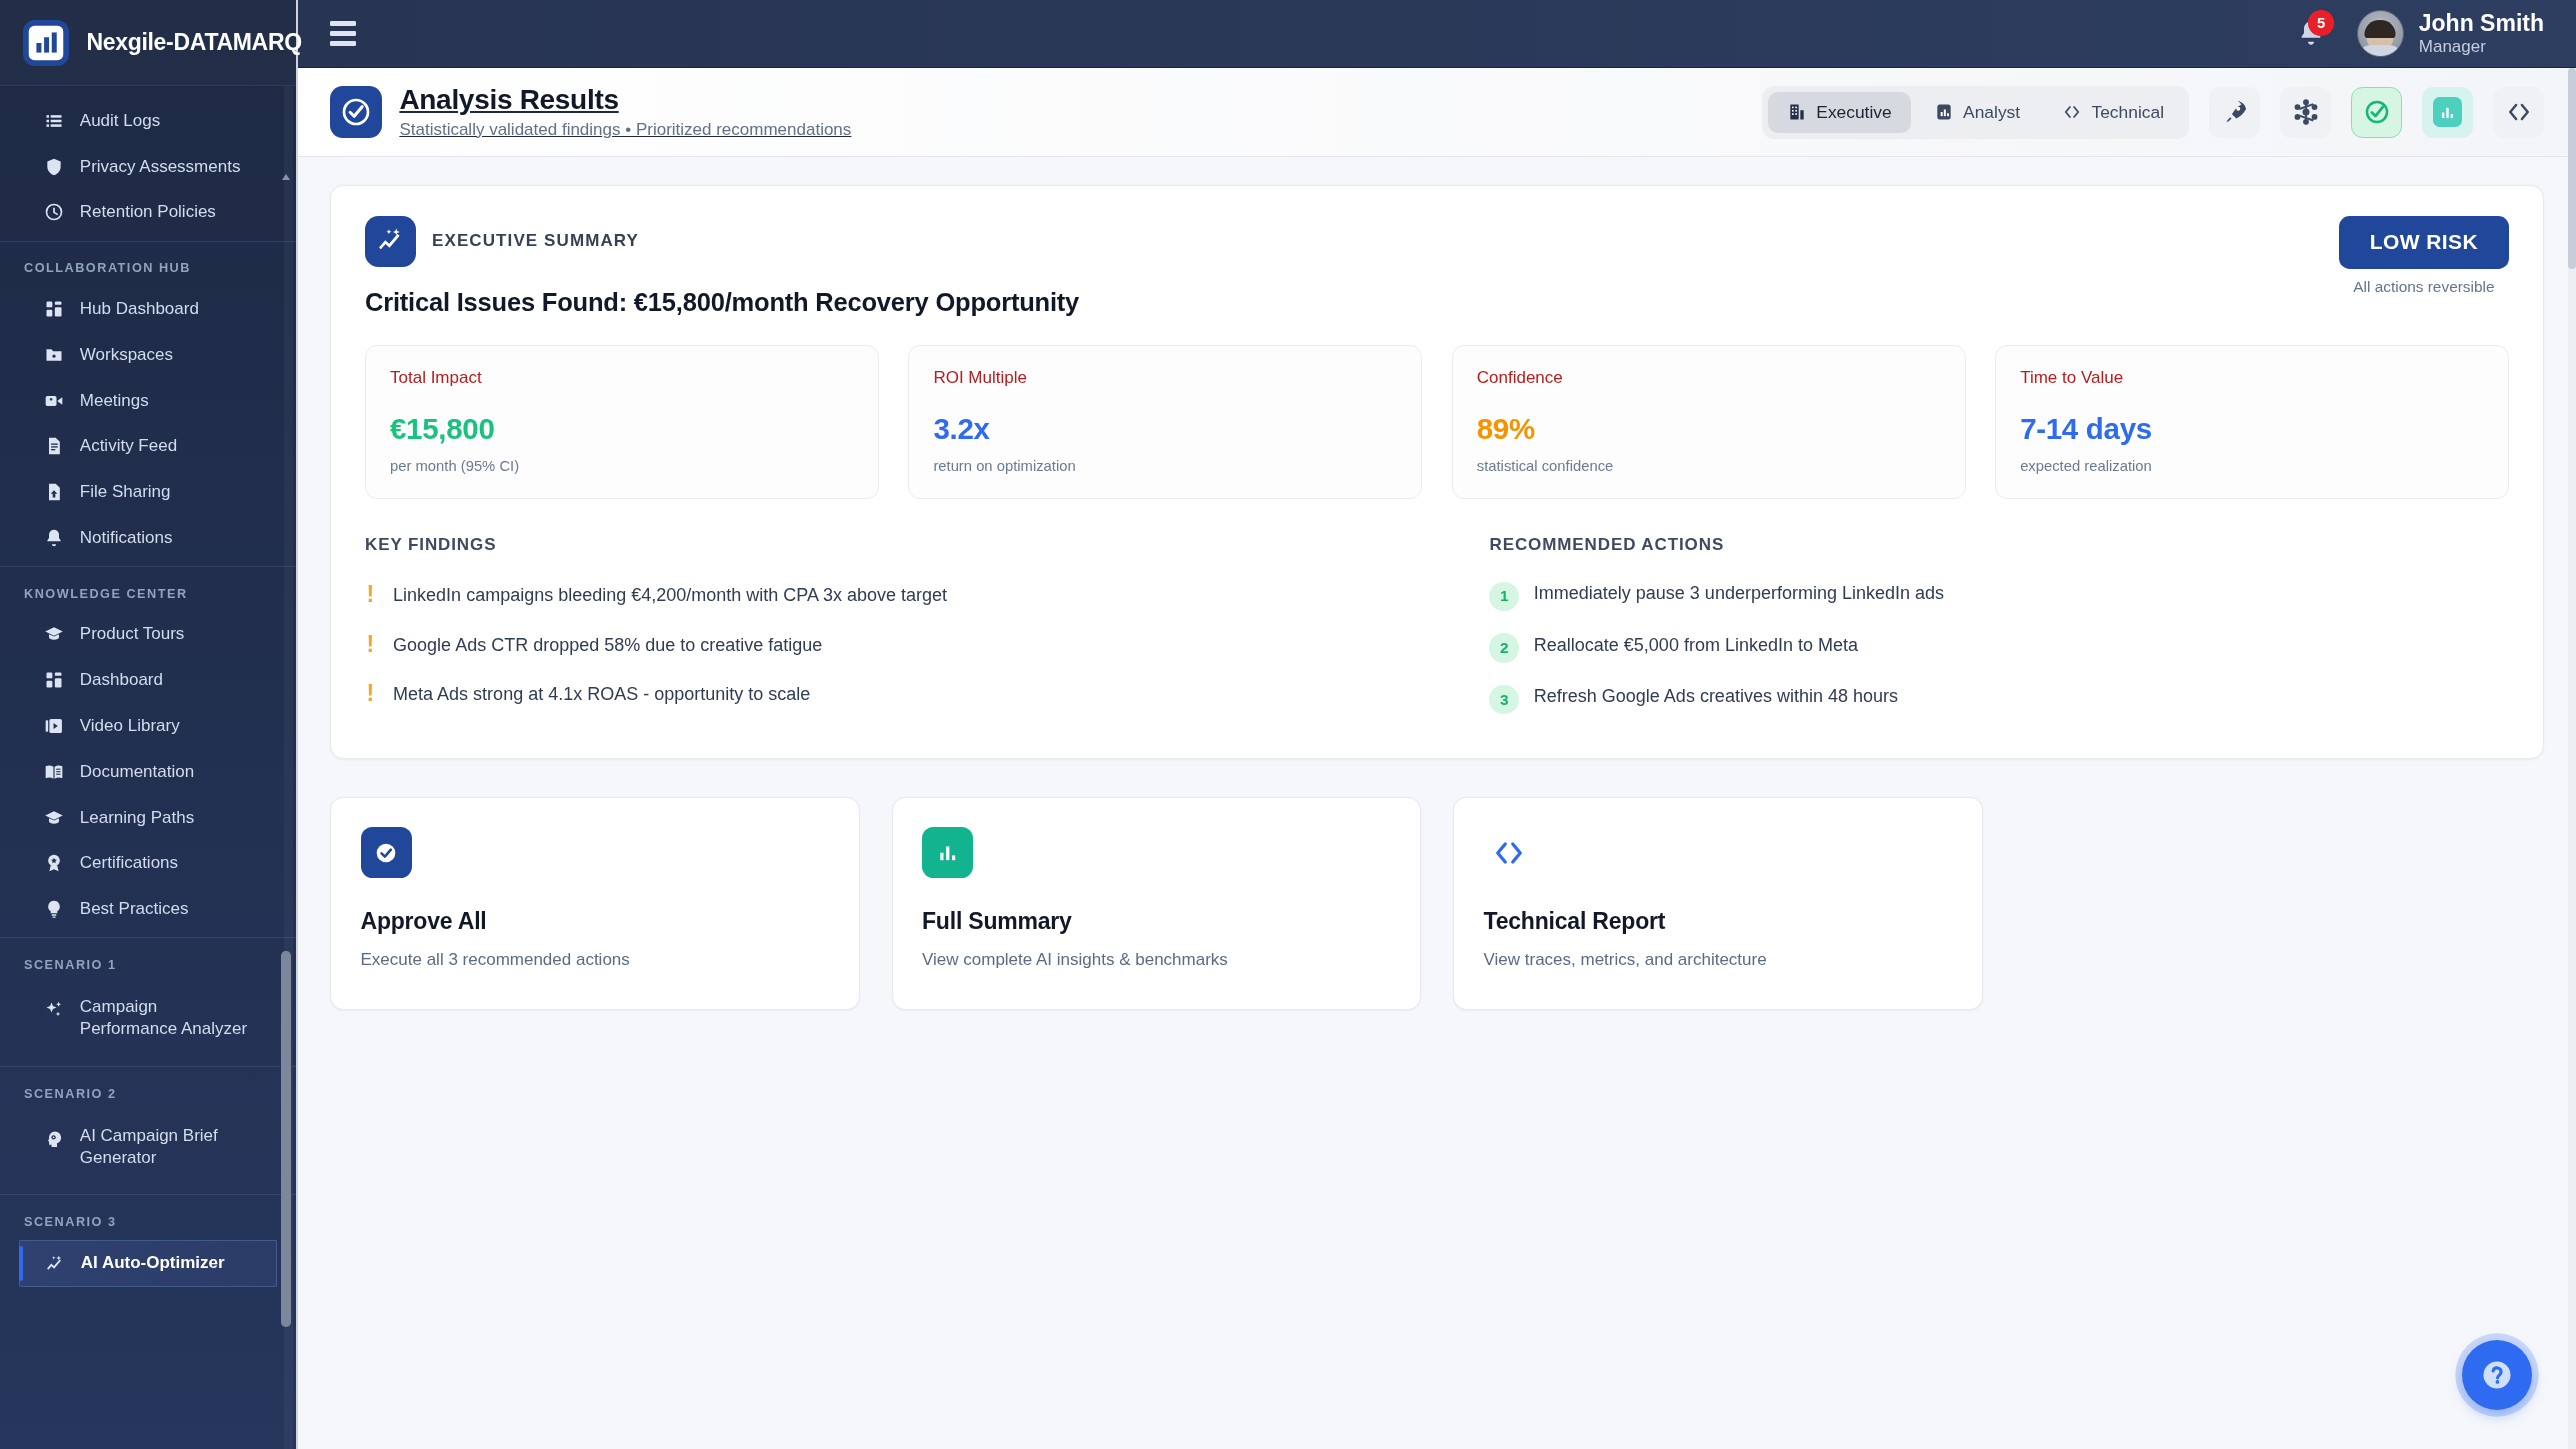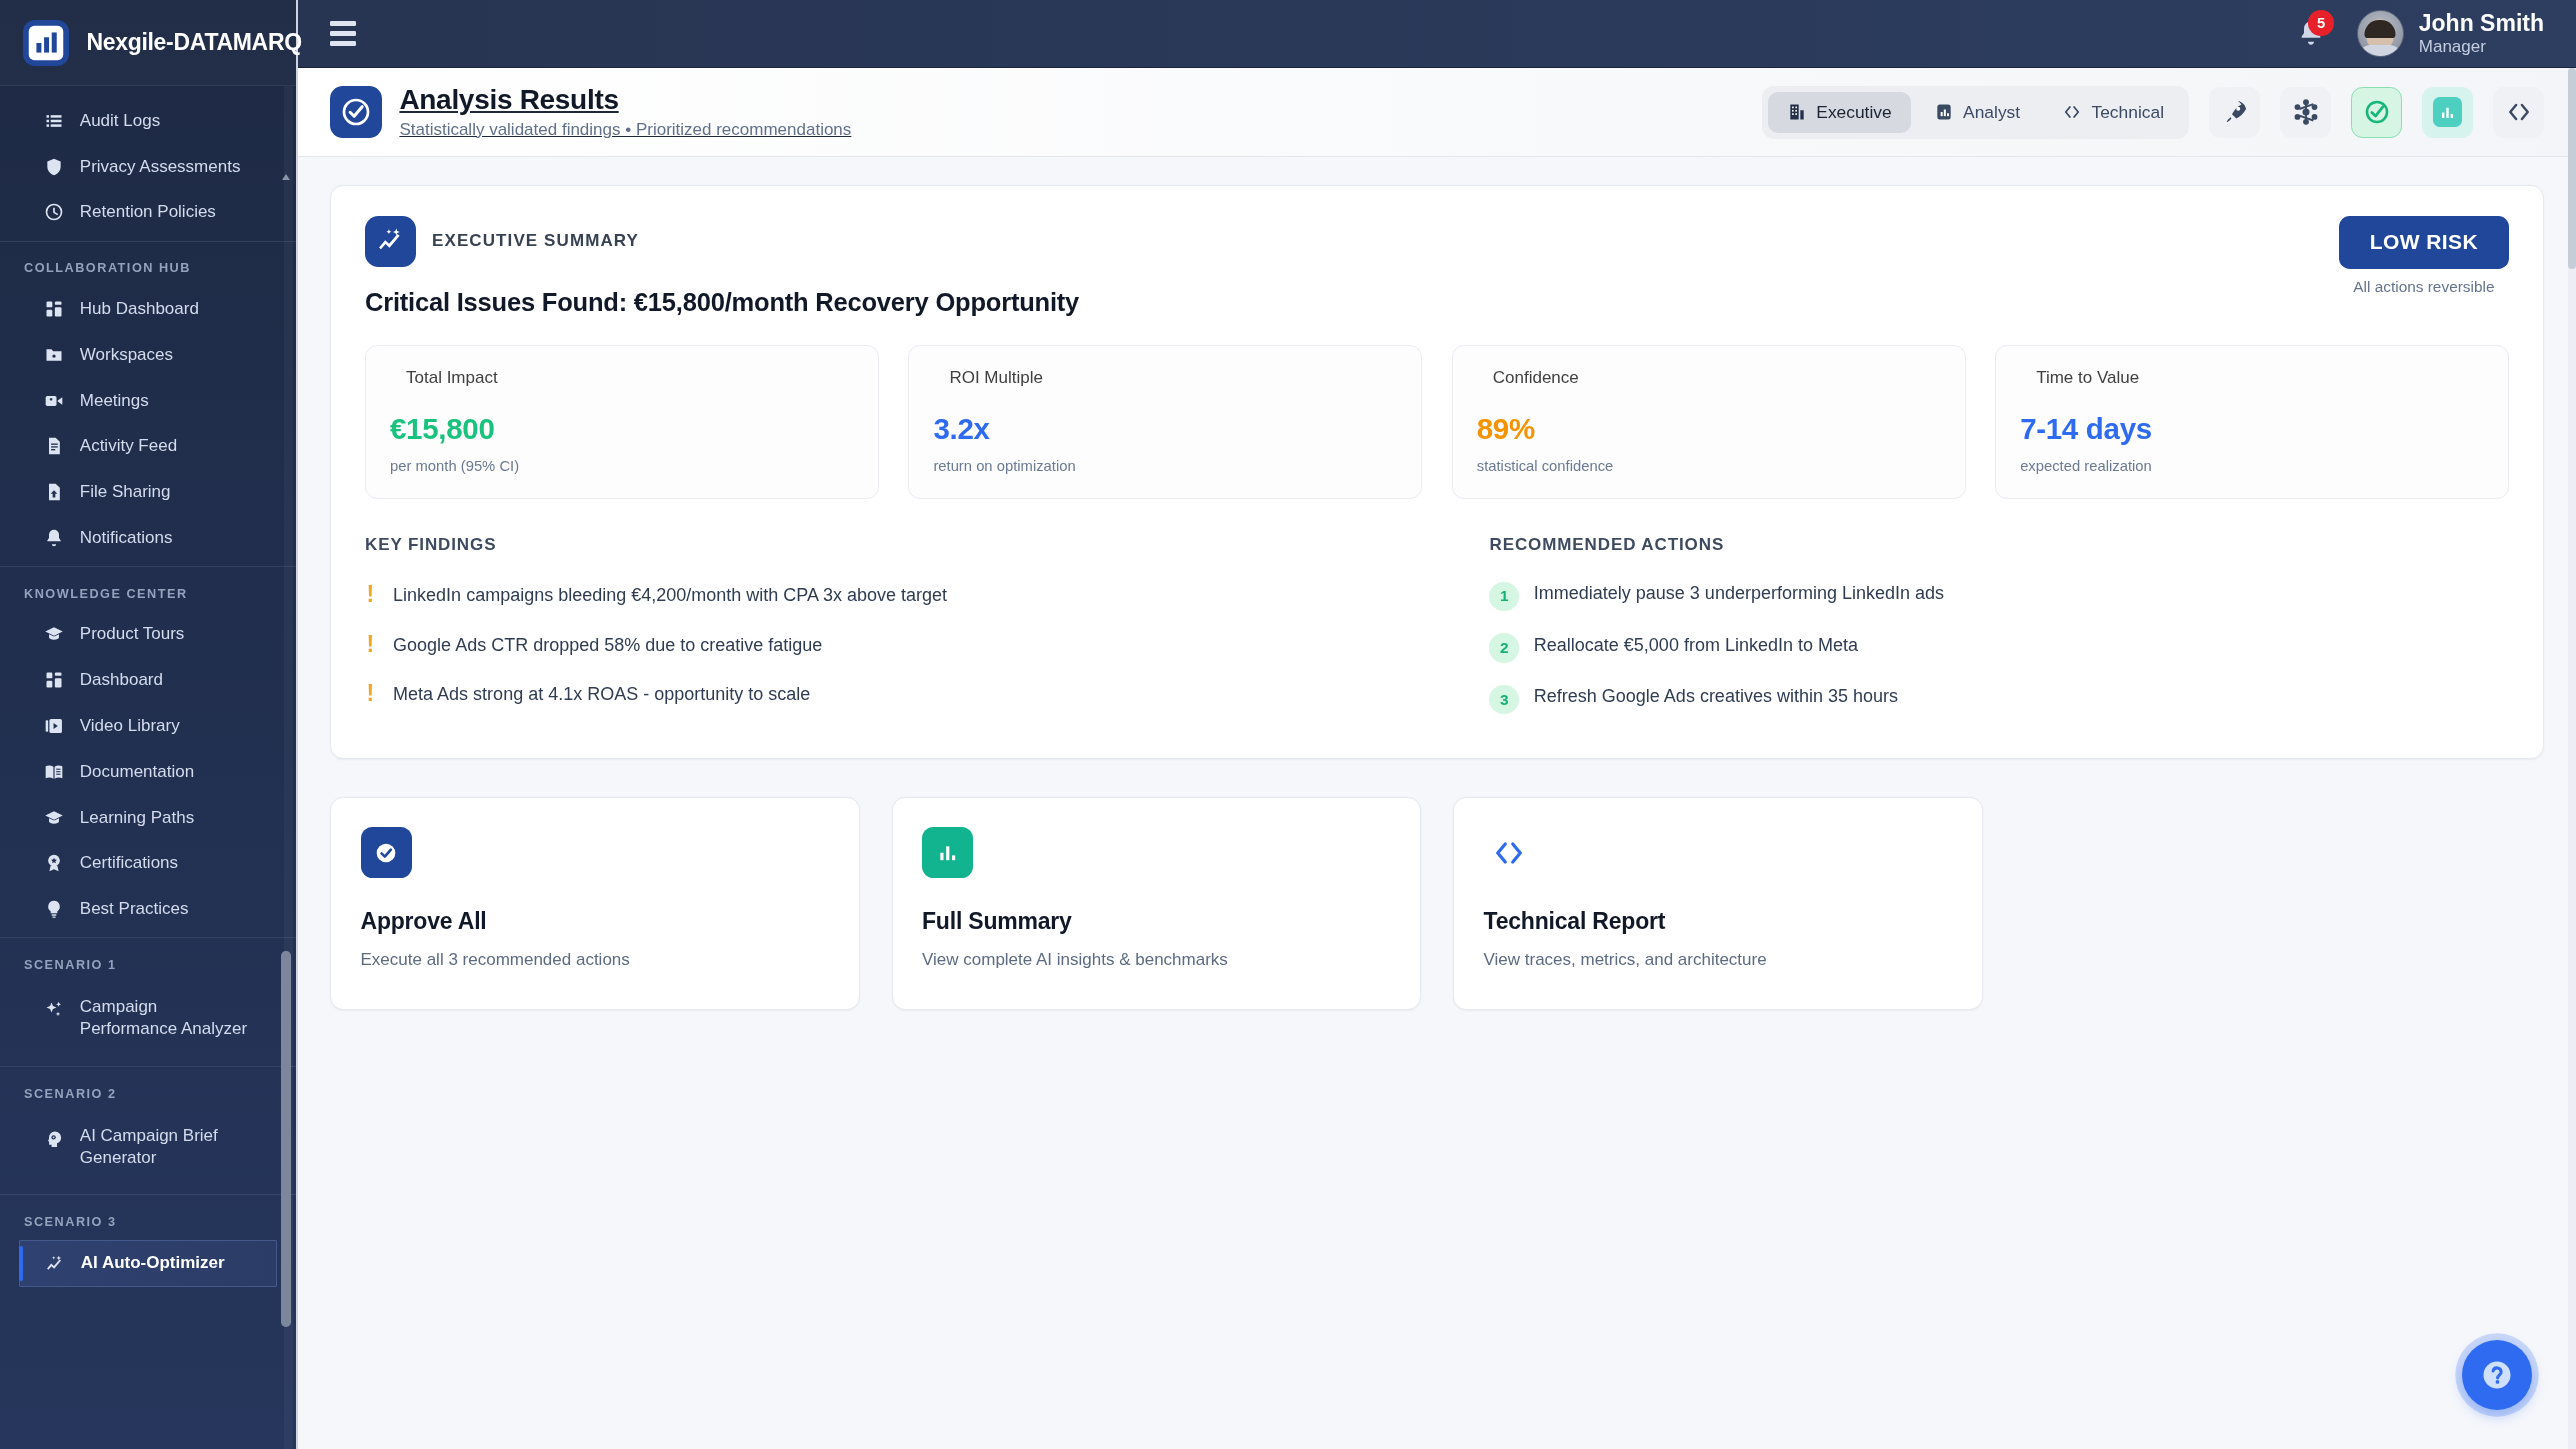--- a/index.html
+++ b/index.html
@@ -189,21 +189,21 @@
     background: #21479b; color: #fff; font-size: 21px; font-weight: 700;
     letter-spacing: 0.4px; padding: 14.8px 31px; border-radius: 10.7px; cursor: pointer;
   }
   .risk-note { font-size: 15.4px; color: #64748b; }
 
   .metrics { display: grid; grid-template-columns: repeat(4,1fr); gap: 29.5px; margin-top: 28px; }
   .metric {
     background: #fdfdfe; border: 0.7px solid #e9ecf2; border-radius: 12px;
     padding: 21.5px 24px 24px 24px;
   }
-  .metric-label { font-size: 17px; color: #404040; margin-left: 16px; }
+  .metric-label { font-size: 17px; color: #b91c1c; }
   .metric-value { font-size: 29.5px; font-weight: 700; margin-top: 24px; letter-spacing: -0.3px; }
   .metric-sub { font-size: 14.8px; color: #6b7a92; margin-top: 12px; }
 
   .lists { display: grid; grid-template-columns: 1.05fr 1fr; gap: 54px; margin-top: 36px; }
   .list-title { font-size: 17px; font-weight: 700; letter-spacing: 0.9px; color: #3d4a60; }
   .list-rows { margin-top: 19px; display: flex; flex-direction: column; gap: 6.7px; }
   .finding-row { display: flex; align-items: flex-start; gap: 17.4px; padding: 9.4px 0; }
   .finding-mark { font-size: 23px; color: #f5a623; font-weight: 700; line-height: 1; flex: 0 0 auto; width: 10.7px; text-align: center; }
   .finding-text { font-size: 18px; color: #2f3c52; line-height: 1.35; }
   .action-row { display: flex; align-items: flex-start; gap: 14.8px; padding: 7.4px 0; }
@@ -672,21 +672,21 @@
               <div class="action-row">
                 <span class="action-num">1</span>
                 <span class="action-text">Immediately pause 3 underperforming LinkedIn ads</span>
               </div>
               <div class="action-row">
                 <span class="action-num">2</span>
                 <span class="action-text">Reallocate €5,000 from LinkedIn to Meta</span>
               </div>
               <div class="action-row">
                 <span class="action-num">3</span>
-                <span class="action-text">Refresh Google Ads creatives within 35 hours</span>
+                <span class="action-text">Refresh Google Ads creatives within 48 hours</span>
               </div>
             </div>
           </div>
         </div>
       </section>
 
       <section class="cta-grid">
         <div class="cta-card">
           <div class="cta-icon navy">
             <svg viewBox="0 0 24 24">

